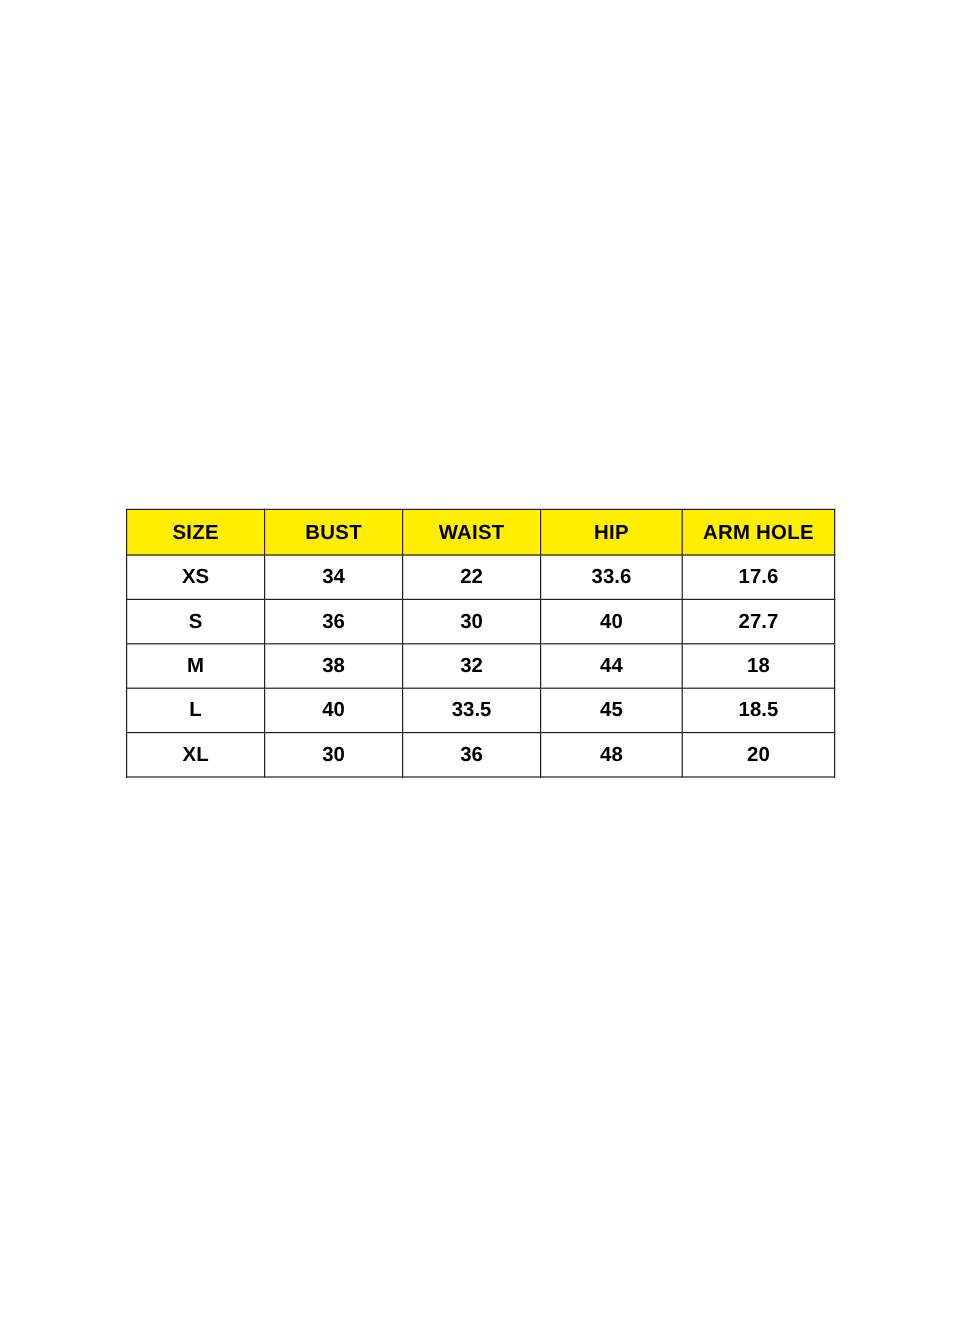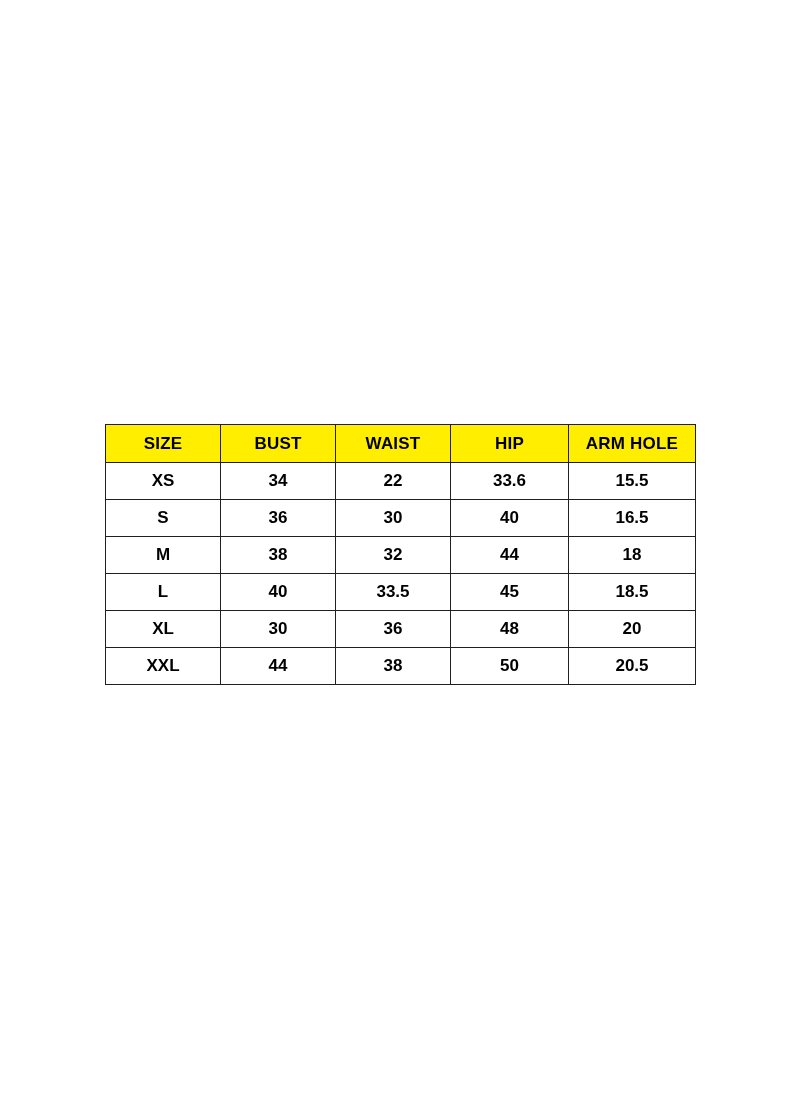--- a/index.html
+++ b/index.html
@@ -82,28 +82,28 @@
           <th>HIP</th>
           <th>ARM HOLE</th>
         </tr>
       </thead>
       <tbody>
         <tr>
           <td>XS</td>
           <td>34</td>
           <td>22</td>
           <td>33.6</td>
-          <td>15.5</td>
+          <td>17.6</td>
         </tr>
         <tr>
           <td>S</td>
           <td>36</td>
           <td>30</td>
           <td>40</td>
-          <td>16.5</td>
+          <td>27.7</td>
         </tr>
         <tr>
           <td>M</td>
           <td>38</td>
           <td>32</td>
           <td>44</td>
           <td>18</td>
         </tr>
         <tr>
           <td>L</td>
@@ -112,23 +112,16 @@
           <td>45</td>
           <td>18.5</td>
         </tr>
         <tr>
           <td>XL</td>
           <td>30</td>
           <td>36</td>
           <td>48</td>
           <td>20</td>
         </tr>
-        <tr>
-          <td>XXL</td>
-          <td>44</td>
-          <td>38</td>
-          <td>50</td>
-          <td>20.5</td>
-        </tr>
       </tbody>
     </table>
   </div>
 </div>
 
 </body></html>

